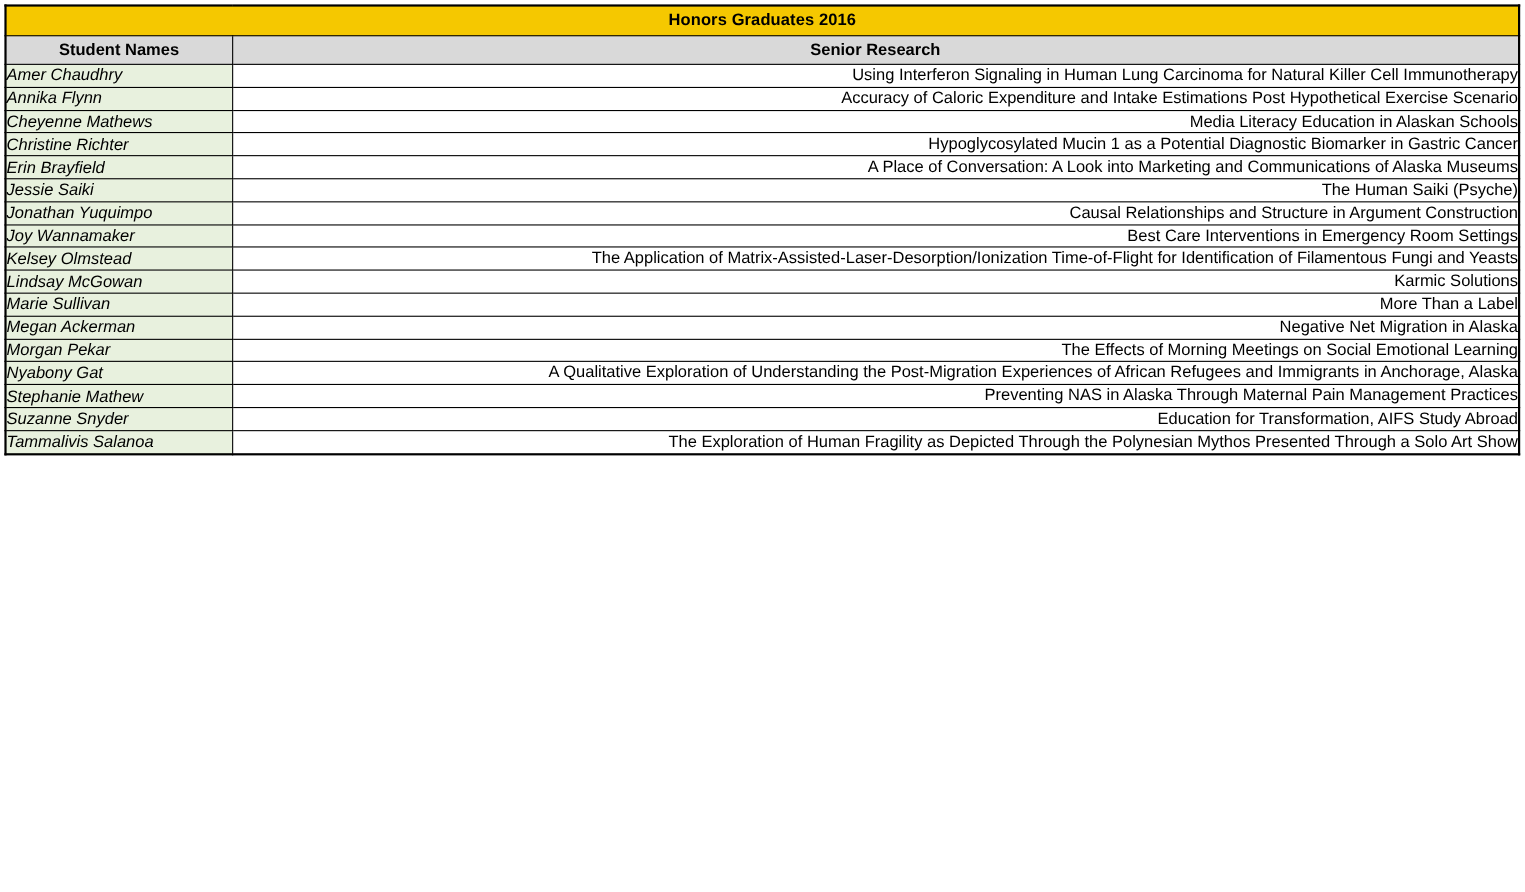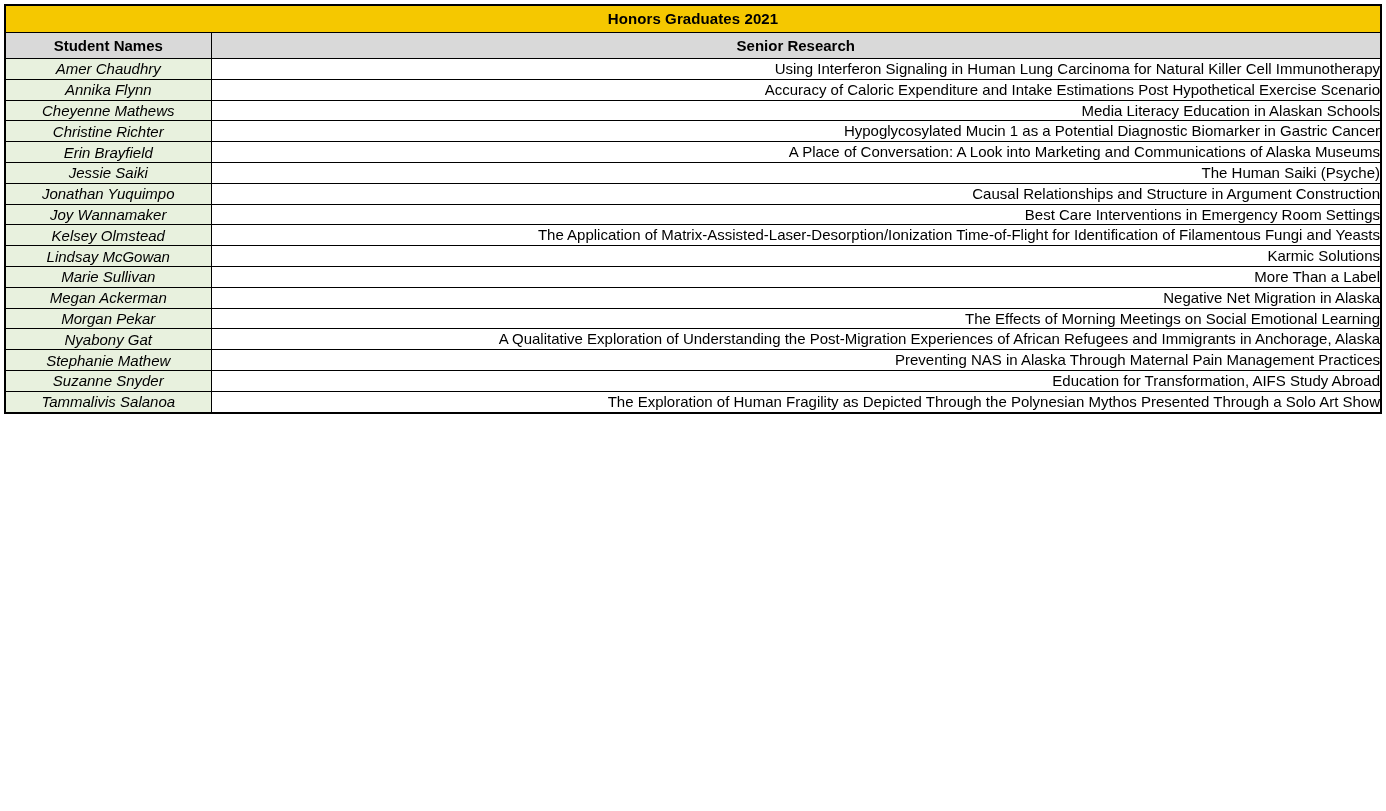--- a/index.html
+++ b/index.html
@@ -45,21 +45,20 @@
     font-weight: bold;
     font-size: 15px;
     text-align: center;
     height: 25px;
     line-height: 25px;
   }
   .name-cell {
     background: #e8f1de;
     font-style: italic;
     font-size: 15px;
-    text-align: center;
     vertical-align: middle;
     padding: 4px 2px;
     width: 206px;
   }
   .research-cell {
     background: #ffffff;
     font-size: 15px;
     text-align: right;
     vertical-align: middle;
     padding: 5px 0 5px 6px;
@@ -72,21 +71,21 @@
 <body>
 
 <div class="sheet">
   <table class="honors">
     <colgroup>
       <col class="c-name">
       <col class="c-res">
     </colgroup>
     <tbody>
       <tr>
-        <td class="title-cell" colspan="2">Honors Graduates 2021</td>
+        <td class="title-cell" colspan="2">Honors Graduates 2016</td>
       </tr>
       <tr>
         <td class="hdr">Student Names</td>
         <td class="hdr">Senior Research</td>
       </tr>
 
       <tr>
         <td class="name-cell">Amer Chaudhry</td>
         <td class="research-cell">Using Interferon Signaling in Human Lung Carcinoma for Natural Killer Cell Immunotherapy</td>
       </tr>

